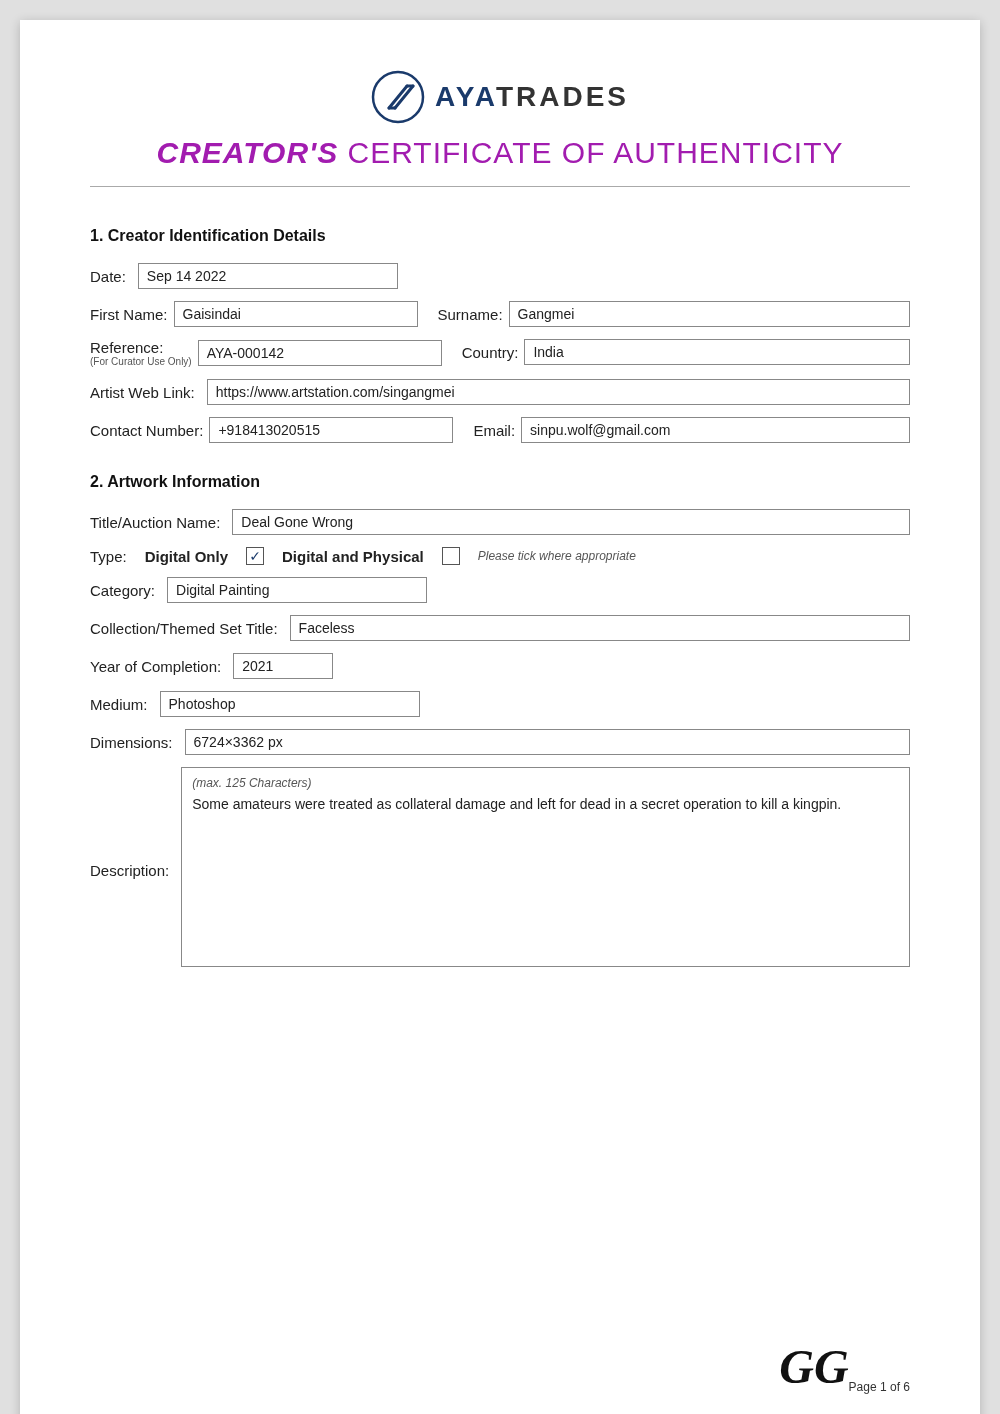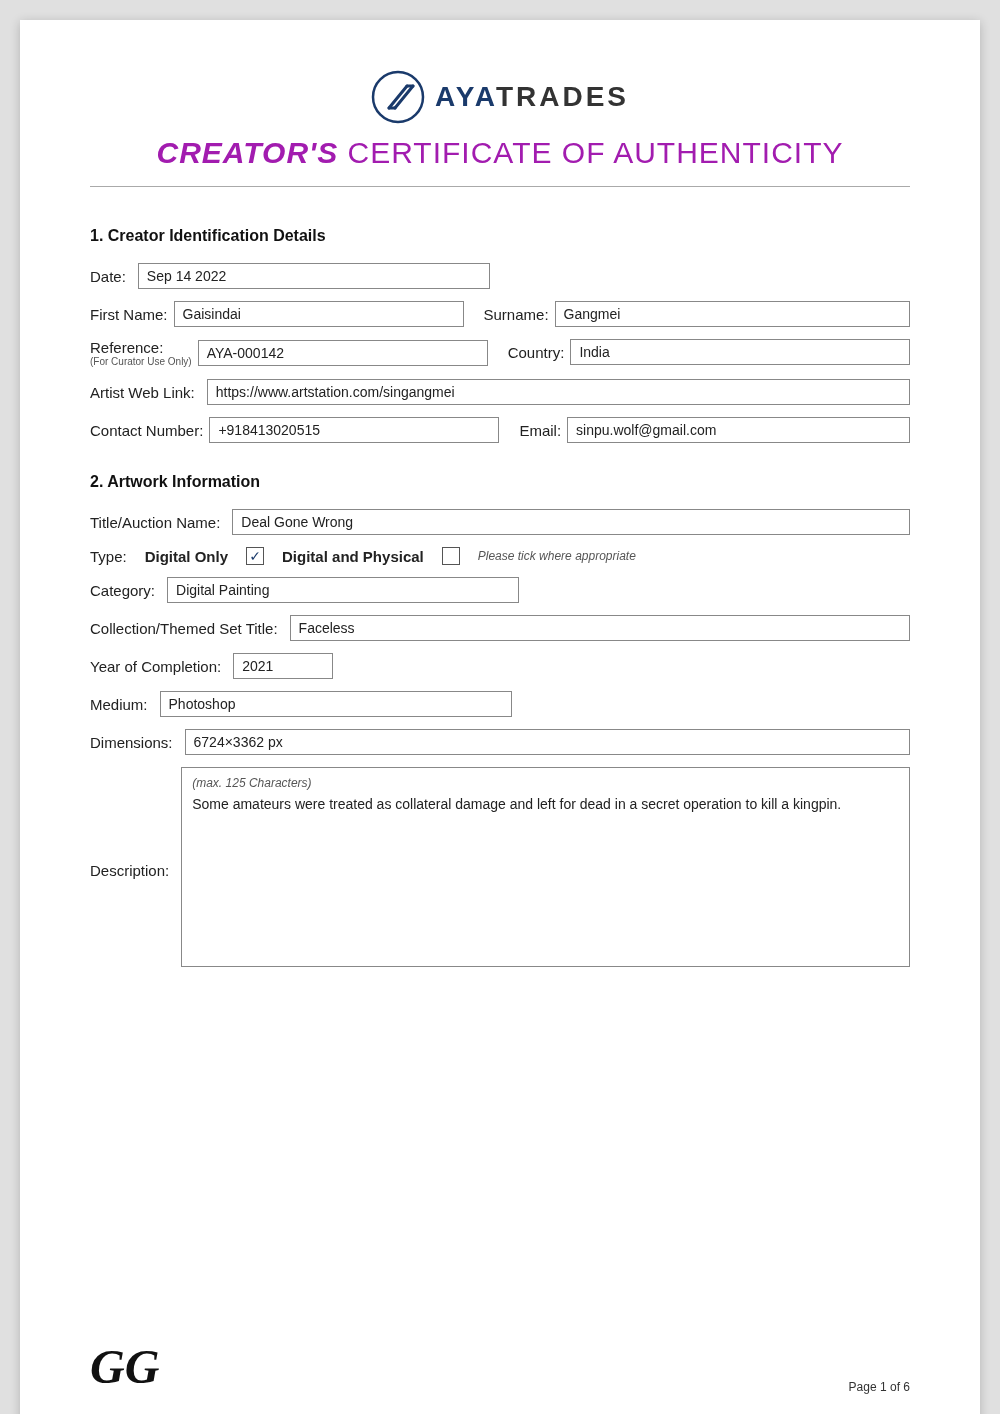--- a/index.html
+++ b/index.html
@@ -101,23 +101,23 @@
       font-size: 14px;
       color: #222;
       background: #fff;
       min-height: 26px;
       display: inline-flex;
       align-items: center;
     }
     .field-wide {
       flex: 1;
     }
-    .field-fixed-300 { width: 352px; }
+    .field-fixed-300 { width: 260px; }
     .field-fixed-100 { width: 100px; }
-    .field-fixed-240 { width: 290px; }
+    .field-fixed-240 { width: 244px; }
 
     .row-pair {
       display: flex;
       gap: 20px;
       margin-bottom: 12px;
       align-items: flex-start;
     }
     .row-pair .col {
       display: flex;
       align-items: center;
@@ -169,21 +169,21 @@
       font-style: italic;
       margin-bottom: 6px;
     }
     
     .footer {
       position: absolute;
       bottom: 40px;
       left: 70px;
       right: 70px;
       display: flex;
-      justify-content: space-between;
+      justify-content: flex-end;
       align-items: flex-end;
     }
     .signature-gg {
       font-size: 48px;
       font-style: italic;
       font-weight: 700;
       color: #111;
       font-family: Georgia, serif;
     }
     .page-num {

